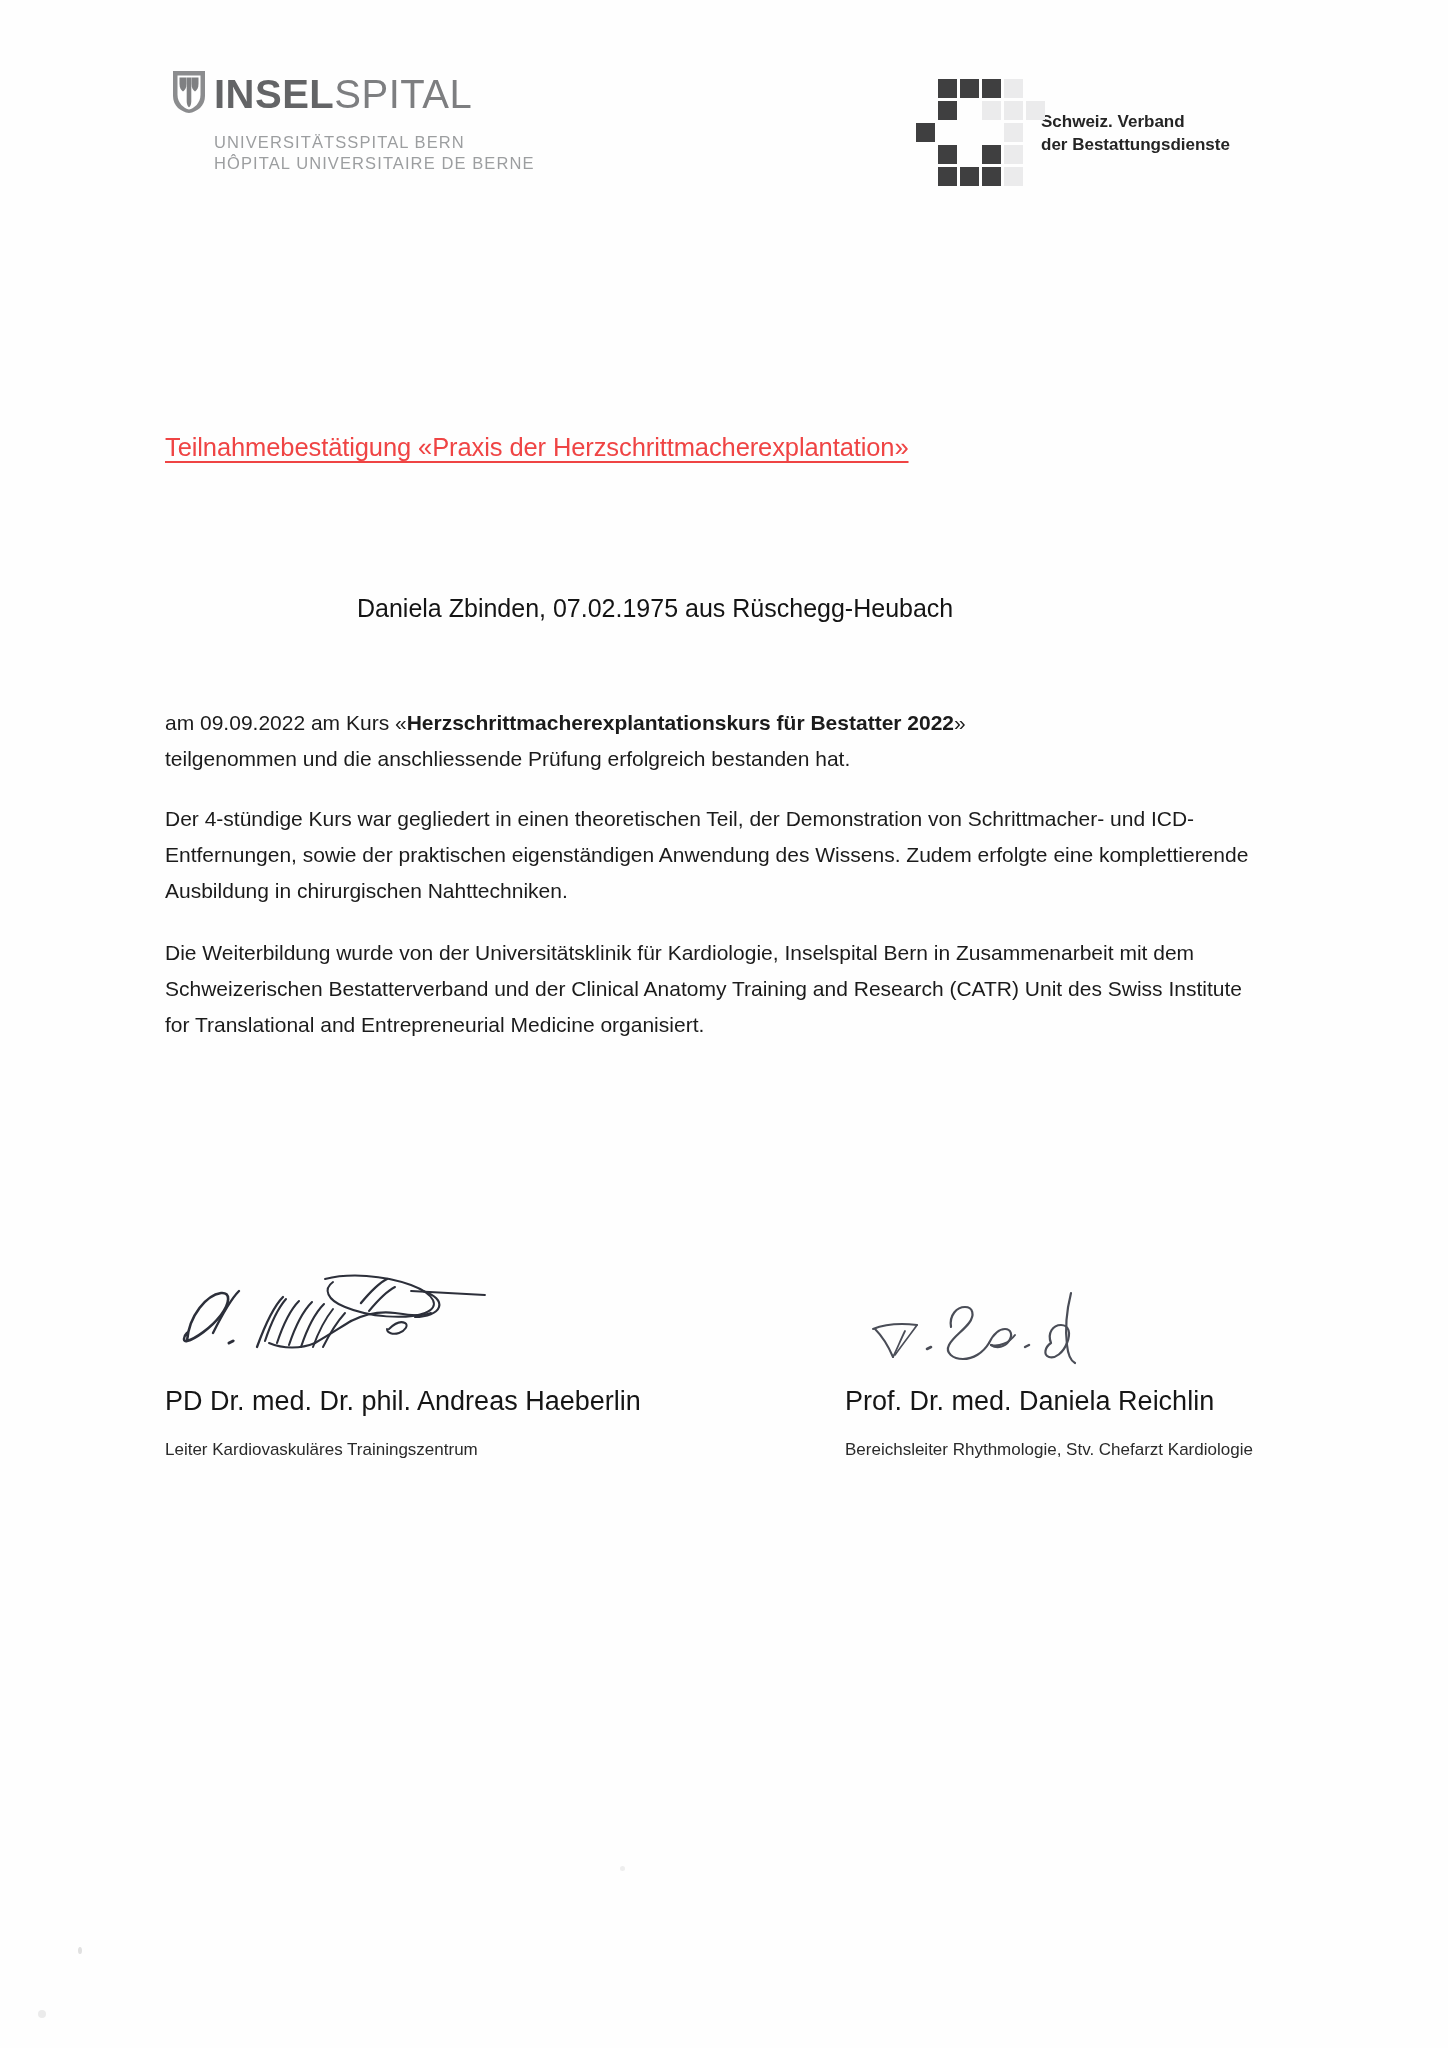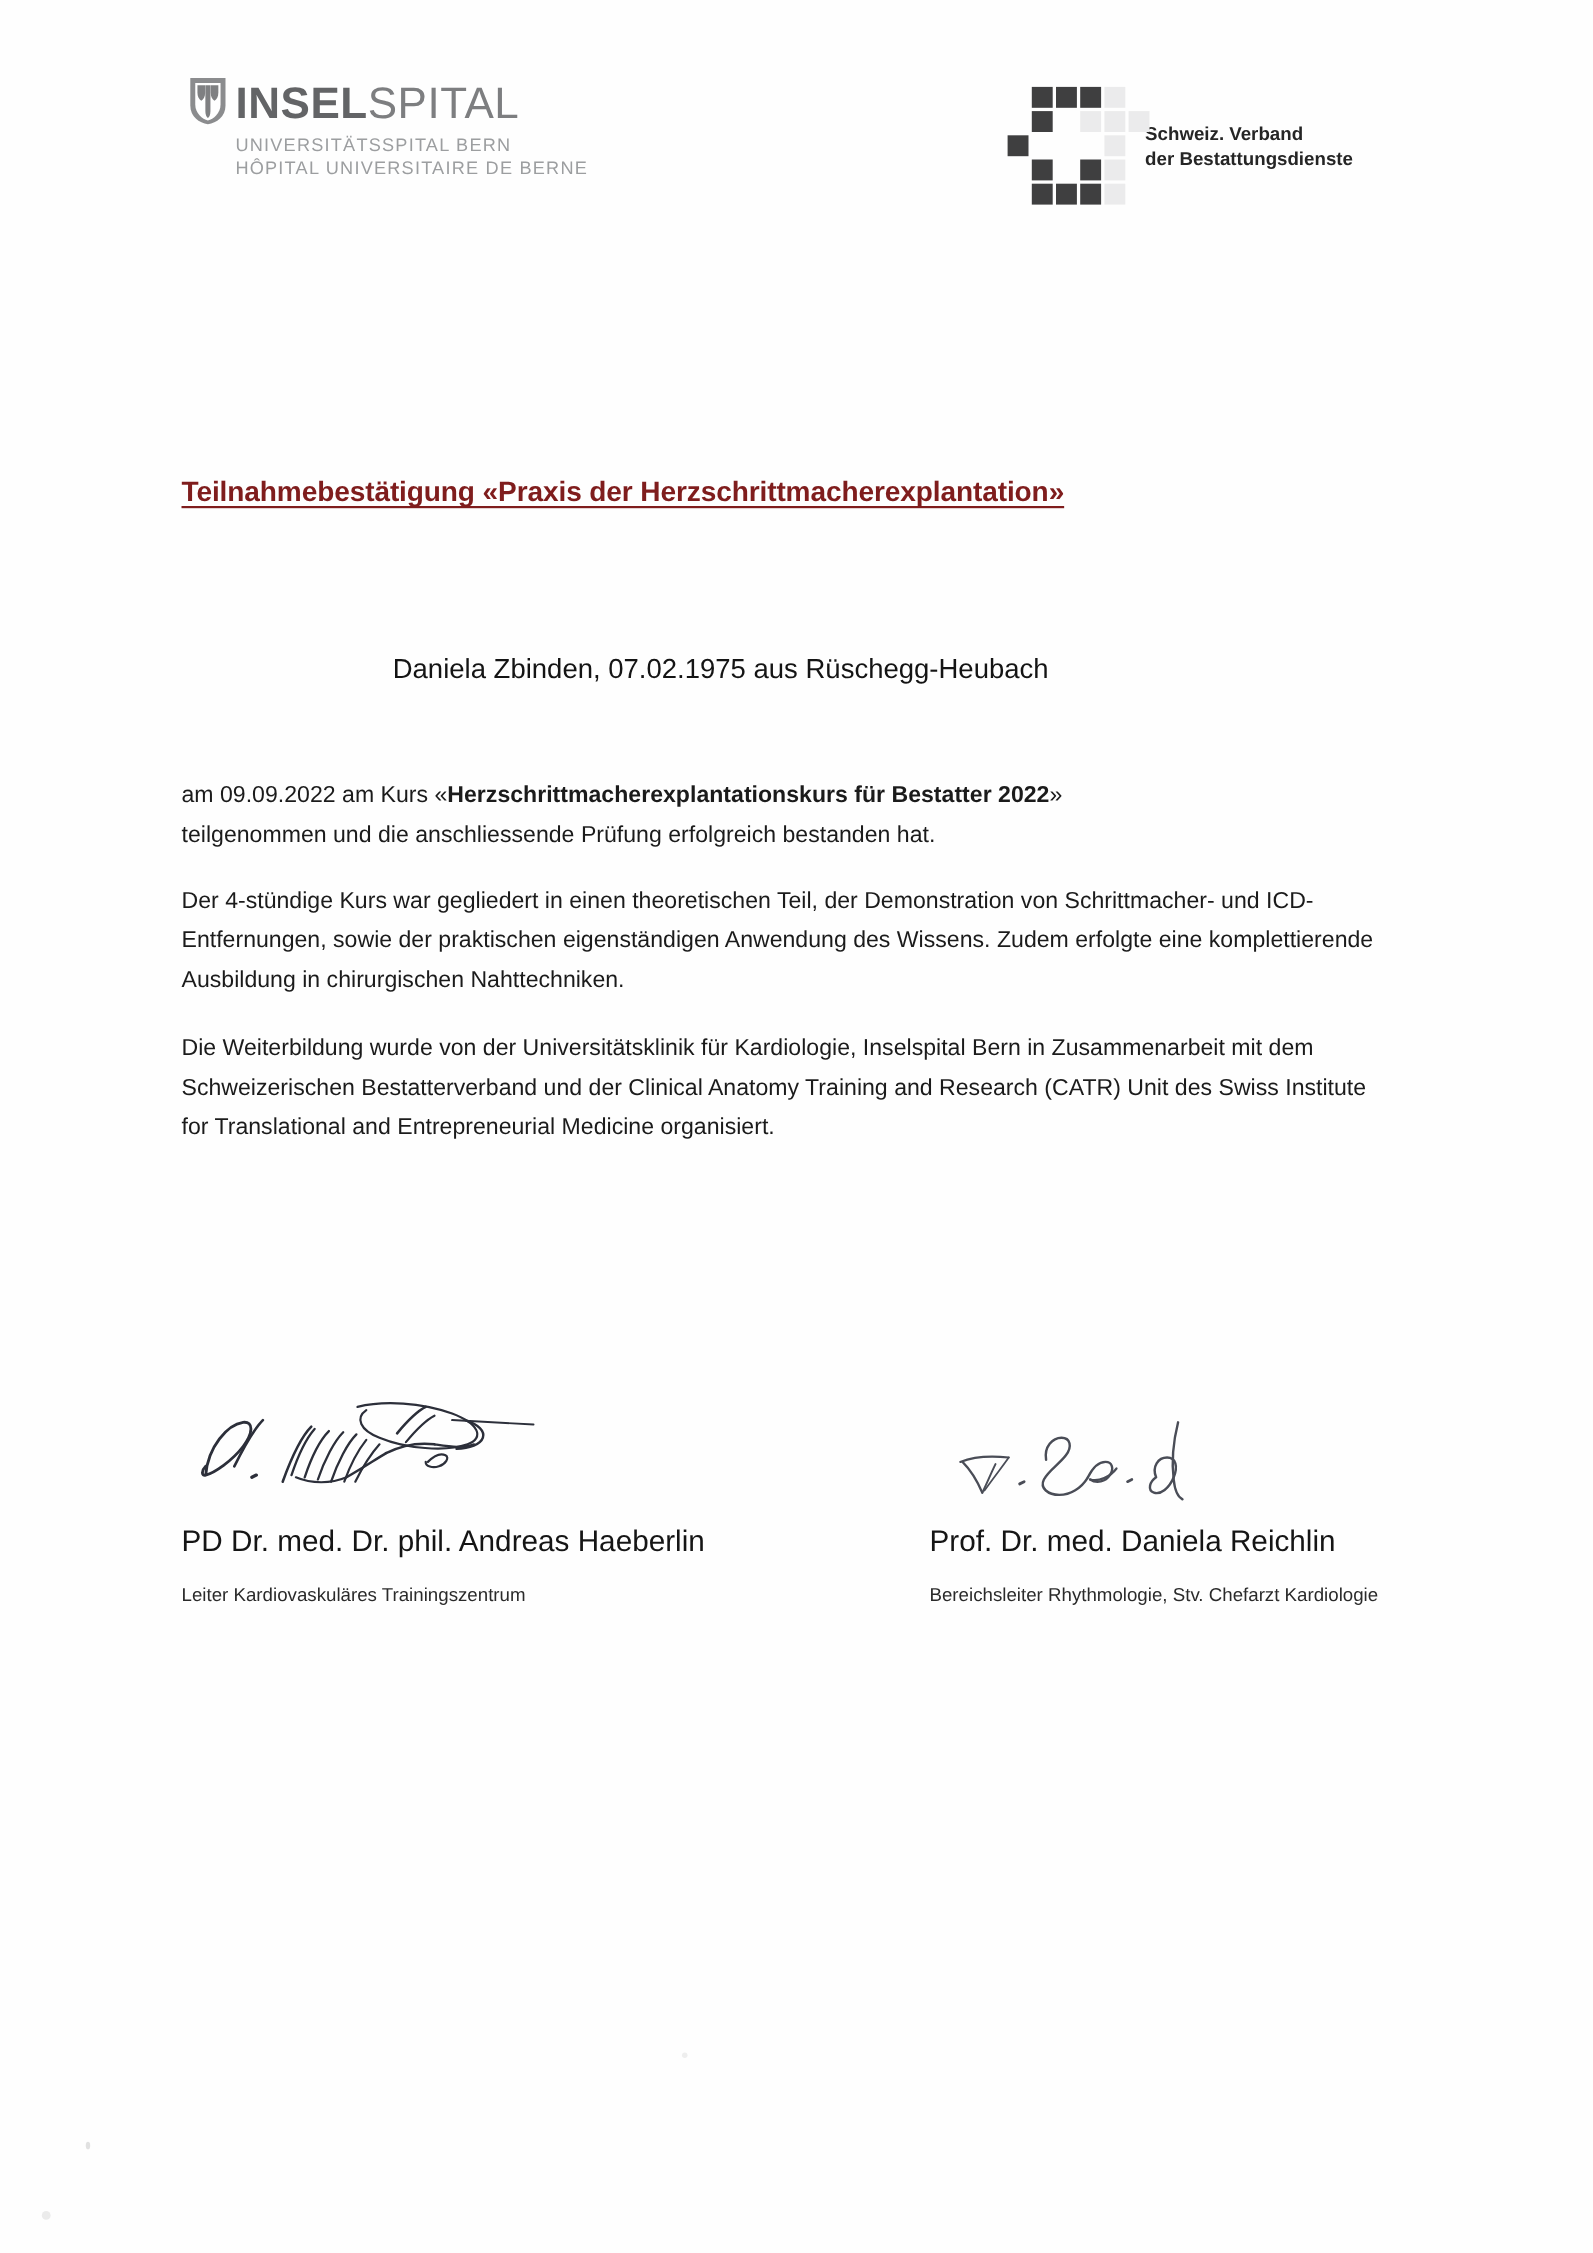--- a/index.html
+++ b/index.html
@@ -51,21 +51,21 @@
     font-size: 40px;
     line-height: 40px;
     letter-spacing: 0.5px;
     color: #6d6e70;
     white-space: nowrap;
   }
   .insel-word .bold { font-weight: 700; color: #636466; }
   .insel-word .light { font-weight: 400; color: #7d7e80; }
 
   .logo-left-sub {
-    margin-top: 8px;
+    margin-top: 18px;
     margin-left: 42px;
     font-size: 16.5px;
     line-height: 21px;
     letter-spacing: 1.1px;
     color: #9c9ea0;
     white-space: nowrap;
   }
 
   .logo-right {
     position: absolute;
@@ -103,26 +103,26 @@
     position: absolute;
     left: 165px;
     top: 430px;
     width: 1090px;
   }
 
   h1.doc-title {
     margin: 0 0 22px 0;
     font-size: 25.5px;
     line-height: 34px;
-    font-weight: 700;
+    font-weight: 400;
     letter-spacing: -0.1px;
     text-decoration: underline;
     text-underline-offset: 5px;
     text-decoration-thickness: 2px;
-    color: #7f1d1d;
+    color: #ef4444;
   }
 
   p.lead {
     margin: 0;
     font-size: 21px;
     line-height: 30px;
     color: #1b1b1b;
   }
 
   .name-line {

